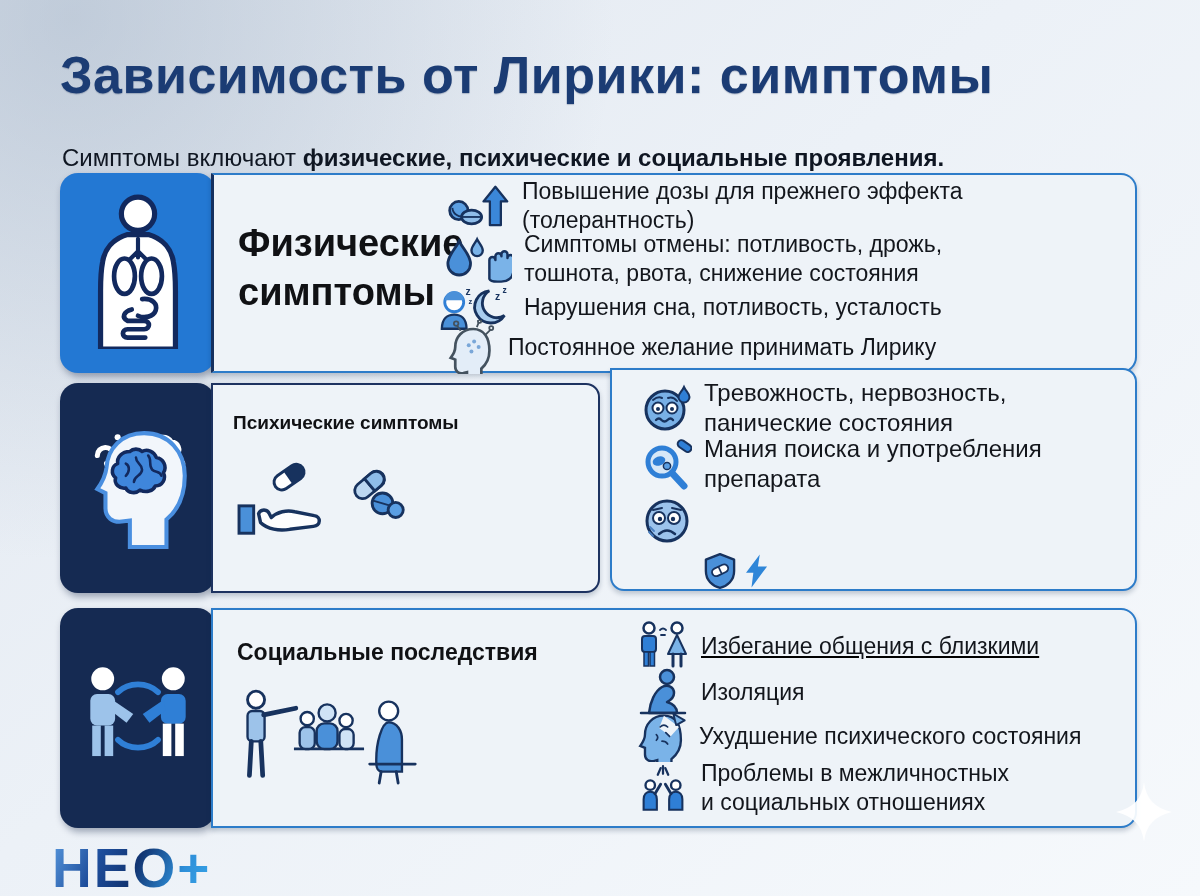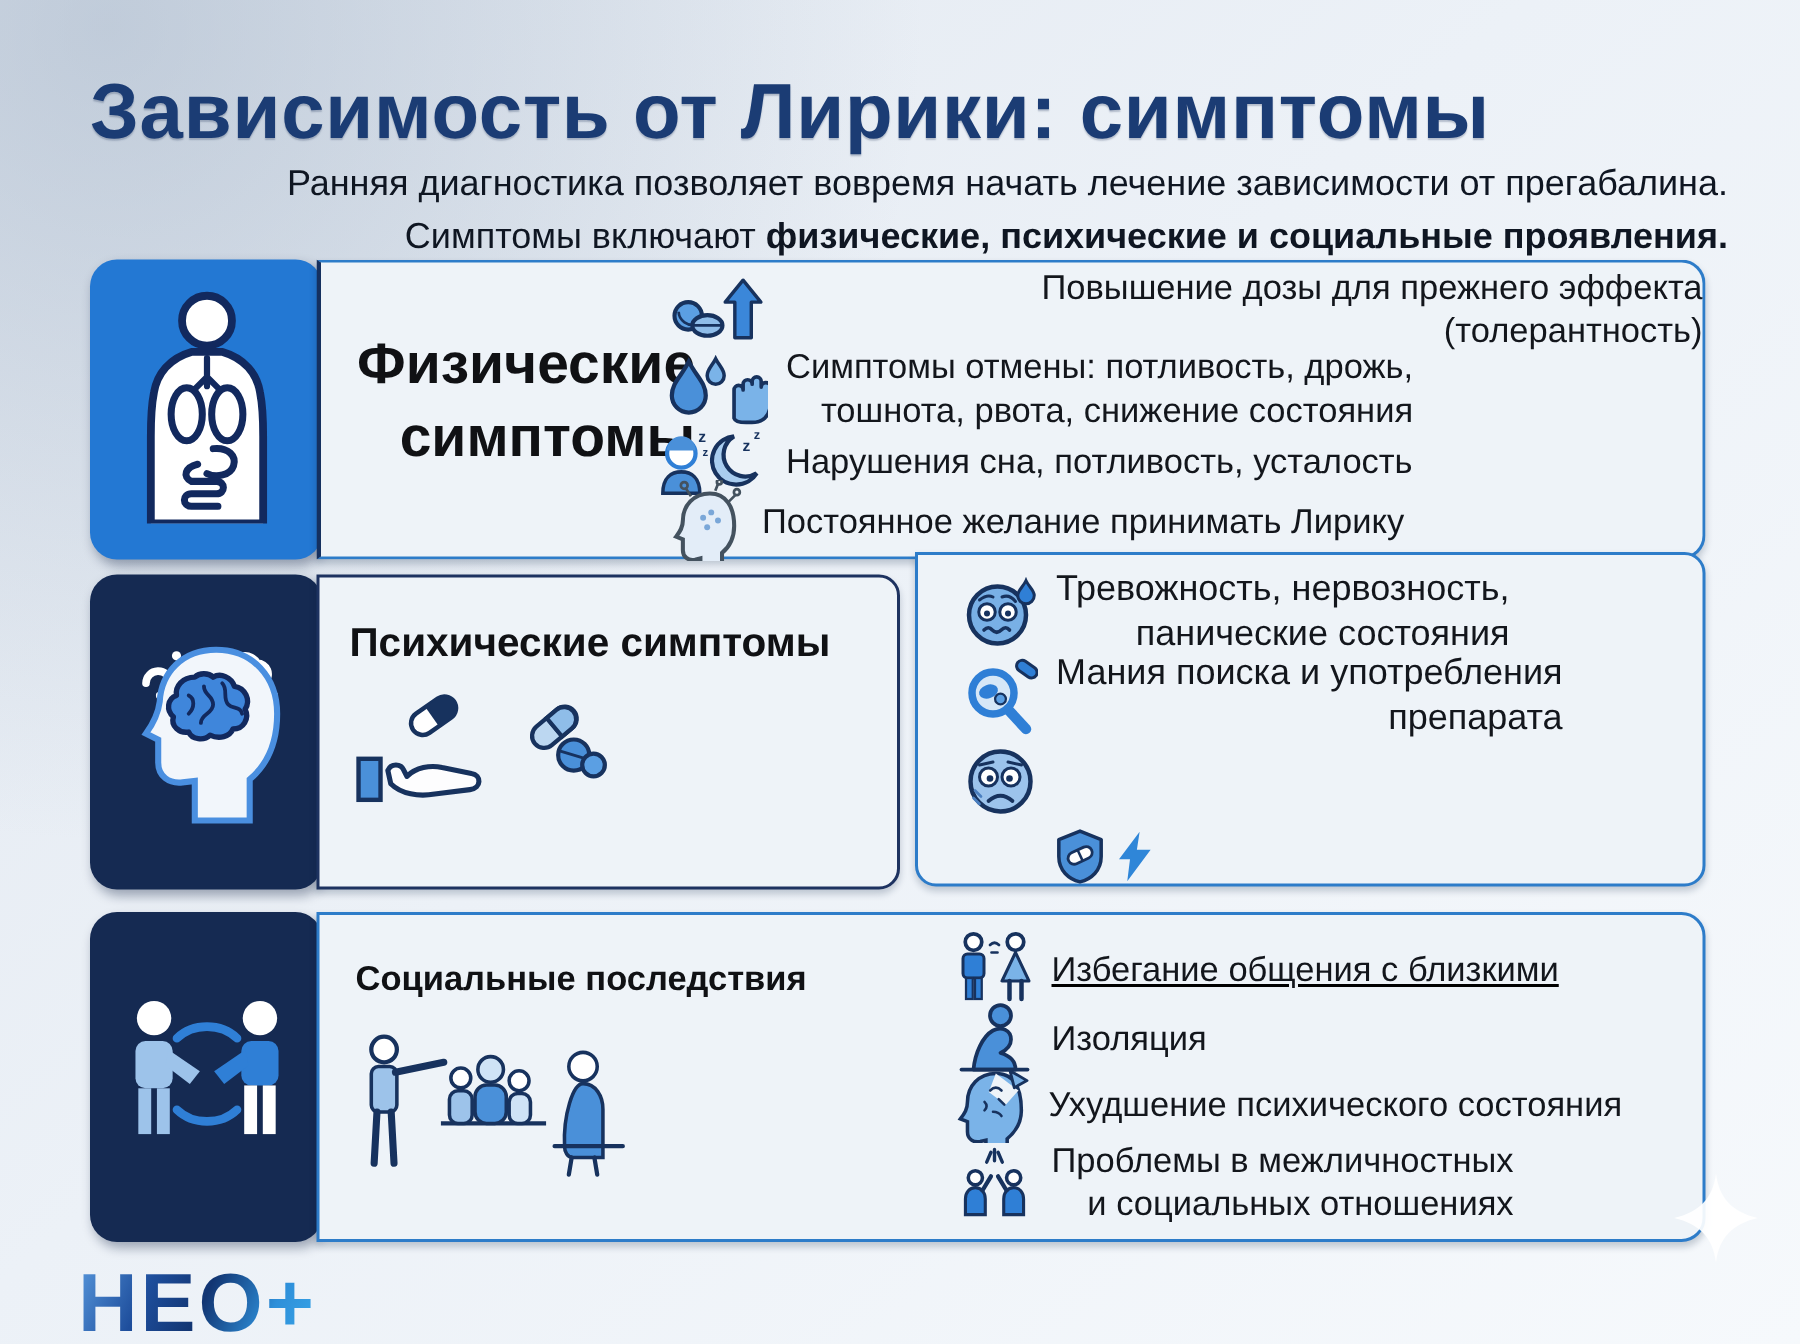--- a/index.html
+++ b/index.html
@@ -4,21 +4,21 @@
 <style>
   html,body{margin:0;padding:0;}
   body{
     width:1200px;height:896px;
     font-family:"Liberation Sans","DejaVu Sans",sans-serif;
     background:
       radial-gradient(circle at 6% 2%, rgba(150,168,190,.45), rgba(150,168,190,0) 38%),
       linear-gradient(140deg,#e2e8f0 0%,#ecf1f7 45%,#f6f9fc 100%);
     position:relative;overflow:hidden;
   }
-  .page{position:absolute;inset:0;text-align:right;}
+  .page{position:absolute;inset:0;}
   .page-title{
     position:absolute;left:60px;top:10px;
     font-size:52px;font-weight:800;letter-spacing:.5px;
     color:#1b3c74;text-shadow:0 1px 1px rgba(20,40,80,.25);
     white-space:nowrap;
   }
   .subtitle{
     position:absolute;left:62px;top:82px;width:1090px;
     font-size:24px;line-height:1.45;color:#0f1622;
   }
@@ -51,21 +51,21 @@
   .panel1{left:211px;top:173px;width:926px;height:200px;border-radius:0 16px 16px 0;border-left:3px solid #15305f;}
   .panel1 .section-title{left:24px;top:44px;font-size:38px;}
   .p1-i1{left:232px;top:10px;height:42px;}
   .p1-i2{left:232px;top:54px;height:60px;}
   .p1-i3{left:226px;top:110px;height:44px;}
   .p1-i4{left:232px;top:152px;height:40px;}
 
   
   .tile2{left:60px;top:383px;width:155px;height:210px;}
   .panel2{left:211px;top:383px;width:389px;height:210px;border:2px solid #1d3260;border-radius:0 14px 14px 0;}
-  .panel2 .section-title{left:20px;top:26px;font-size:27px;white-space:nowrap;}
+  .panel2 .section-title{left:20px;top:26px;font-size:19px;white-space:nowrap;}
   .hand-pill{position:absolute;left:16px;top:72px;}
   .pills{position:absolute;left:128px;top:80px;}
 
   
   .panel3{left:610px;top:368px;width:527px;height:223px;border-radius:0 14px 14px 14px;}
   .p3-i1{left:30px;top:8px;}
   .p3-i2{left:30px;top:64px;}
   .p3-i3{left:30px;top:126px;}
   .panel3 .tx{font-size:24px;}
   .sub-icons{position:absolute;left:92px;top:182px;display:flex;gap:10px;align-items:center;}
@@ -87,21 +87,21 @@
     -webkit-background-clip:text;background-clip:text;color:transparent;
   }
   .sparkle{position:absolute;left:1116px;top:782px;z-index:3;}
 </style>
 </head>
 <body>
 
 <div class="page">
 
   <h1 class="page-title">Зависимость от Лирики: симптомы</h1>
-  <p class="subtitle"><span>Ранняя диагностика позволяет вовремя начать лечение зависимости от прегабалина.</span><br>
+  <p class="subtitle"><br>
     <span>Симптомы включают </span><b>физические, психические и социальные проявления.</b>
   </p>
 
   <div class="tile tile-blue tile1">
     <span>
       <svg width="106" height="156" viewBox="0 0 100 150">
         <circle cx="50" cy="20" r="16" fill="#fff" stroke="#12295e" stroke-width="5"></circle>
         <path d="M40 40 C26 44 18 54 16 66 C14 76 14 84 14 94 L14 150 L86 150 L86 94 C86 84 86 76 84 66 C82 54 74 44 60 40 Z" fill="#fff" stroke="#12295e" stroke-width="5" stroke-linejoin="round"></path>
         <path d="M50 44 V62 M50 56 L42 64 M50 56 L58 64" stroke="#12295e" stroke-width="4" fill="none" stroke-linecap="round"></path>
         <ellipse cx="37" cy="80" rx="10" ry="17" fill="none" stroke="#12295e" stroke-width="4.5"></ellipse>

